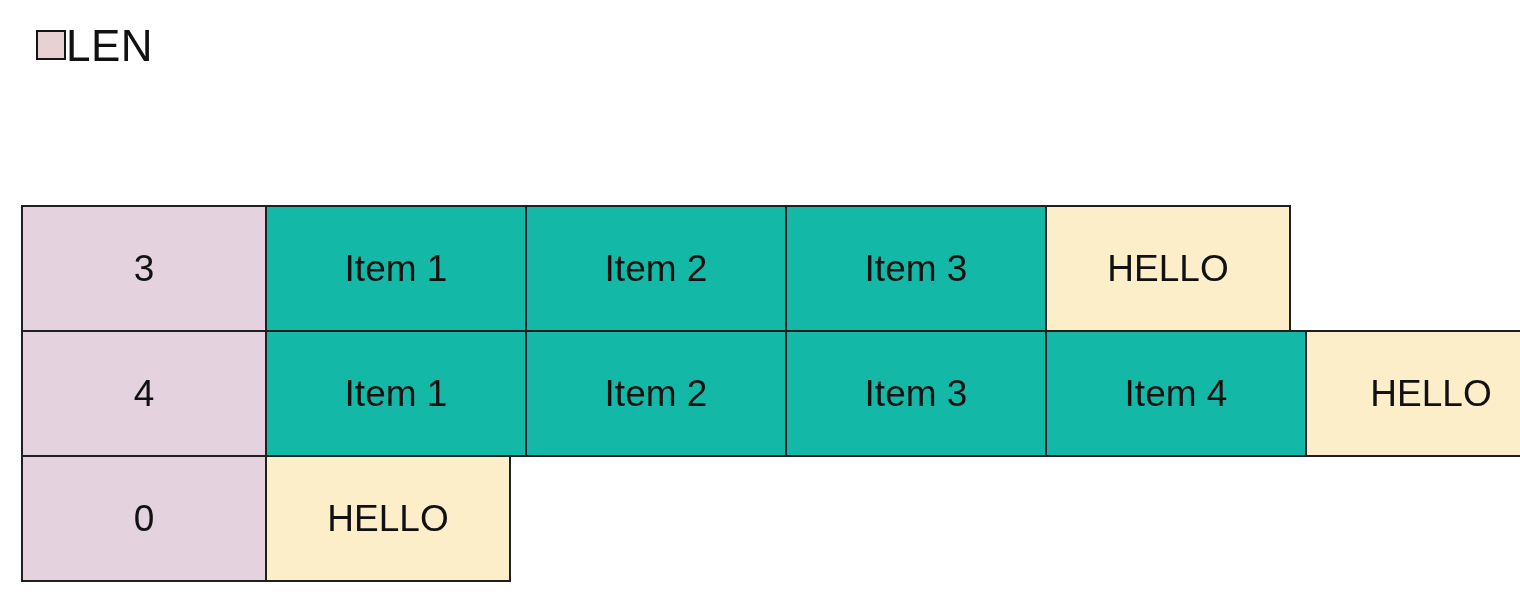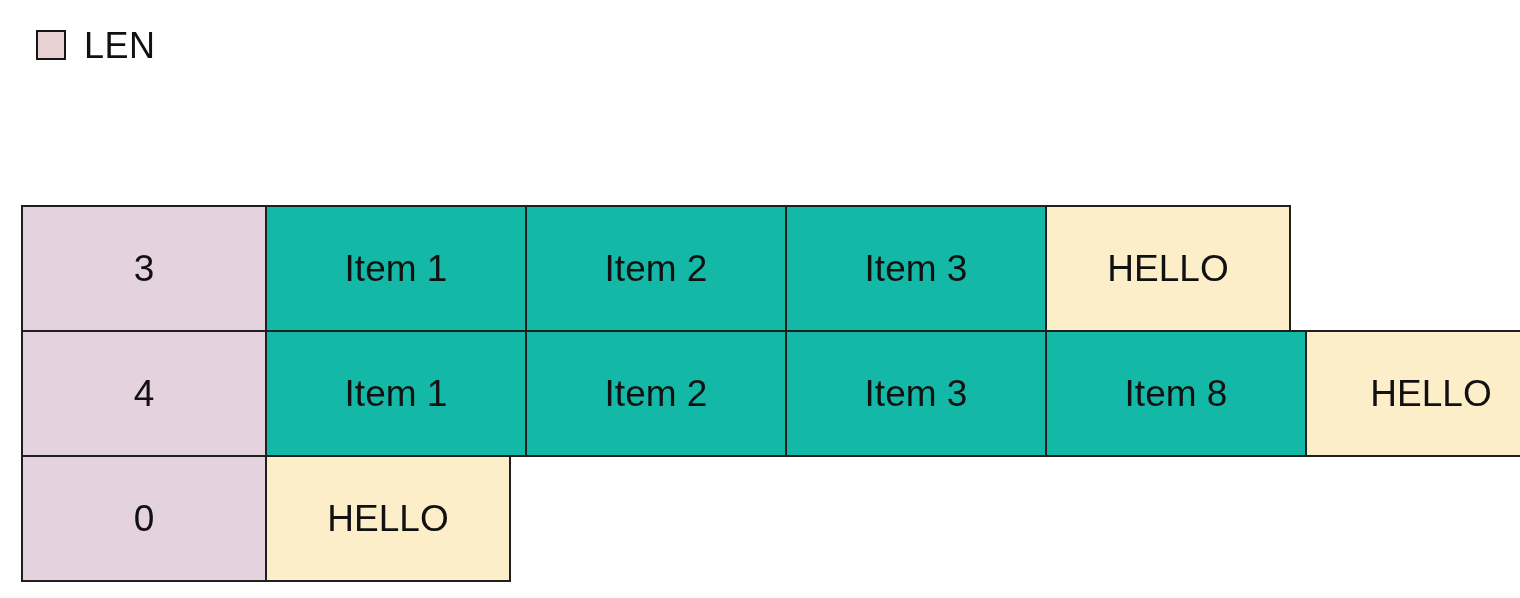--- a/index.html
+++ b/index.html
@@ -28,22 +28,21 @@
     height: 46px;
   }
   .legend-swatch {
     width: 30px;
     height: 30px;
     border: 2px solid #151515;
     box-sizing: border-box;
     flex: 0 0 auto;
   }
   .legend-label {
-    margin-left: 18px;
-    font-size: 36px;
+    font-size: 44px;
     line-height: 41px;
     letter-spacing: 0.5px;
     color: #111111;
     white-space: nowrap;
   }
 
   
   #grid {
     position: absolute;
     left: 21px;
@@ -94,21 +93,21 @@
     <div class="cell lst">Item 2</div>
     <div class="cell lst">Item 3</div>
     <div class="cell fld">HELLO</div>
   </div>
 
   <div class="grid-row">
     <div class="cell len">4</div>
     <div class="cell lst">Item 1</div>
     <div class="cell lst">Item 2</div>
     <div class="cell lst">Item 3</div>
-    <div class="cell lst">Item 8</div>
+    <div class="cell lst">Item 4</div>
     <div class="cell fld-wide">HELLO</div>
   </div>
 
   <div class="grid-row">
     <div class="cell len">0</div>
     <div class="cell fld">HELLO</div>
   </div>
 
 </div>
 

